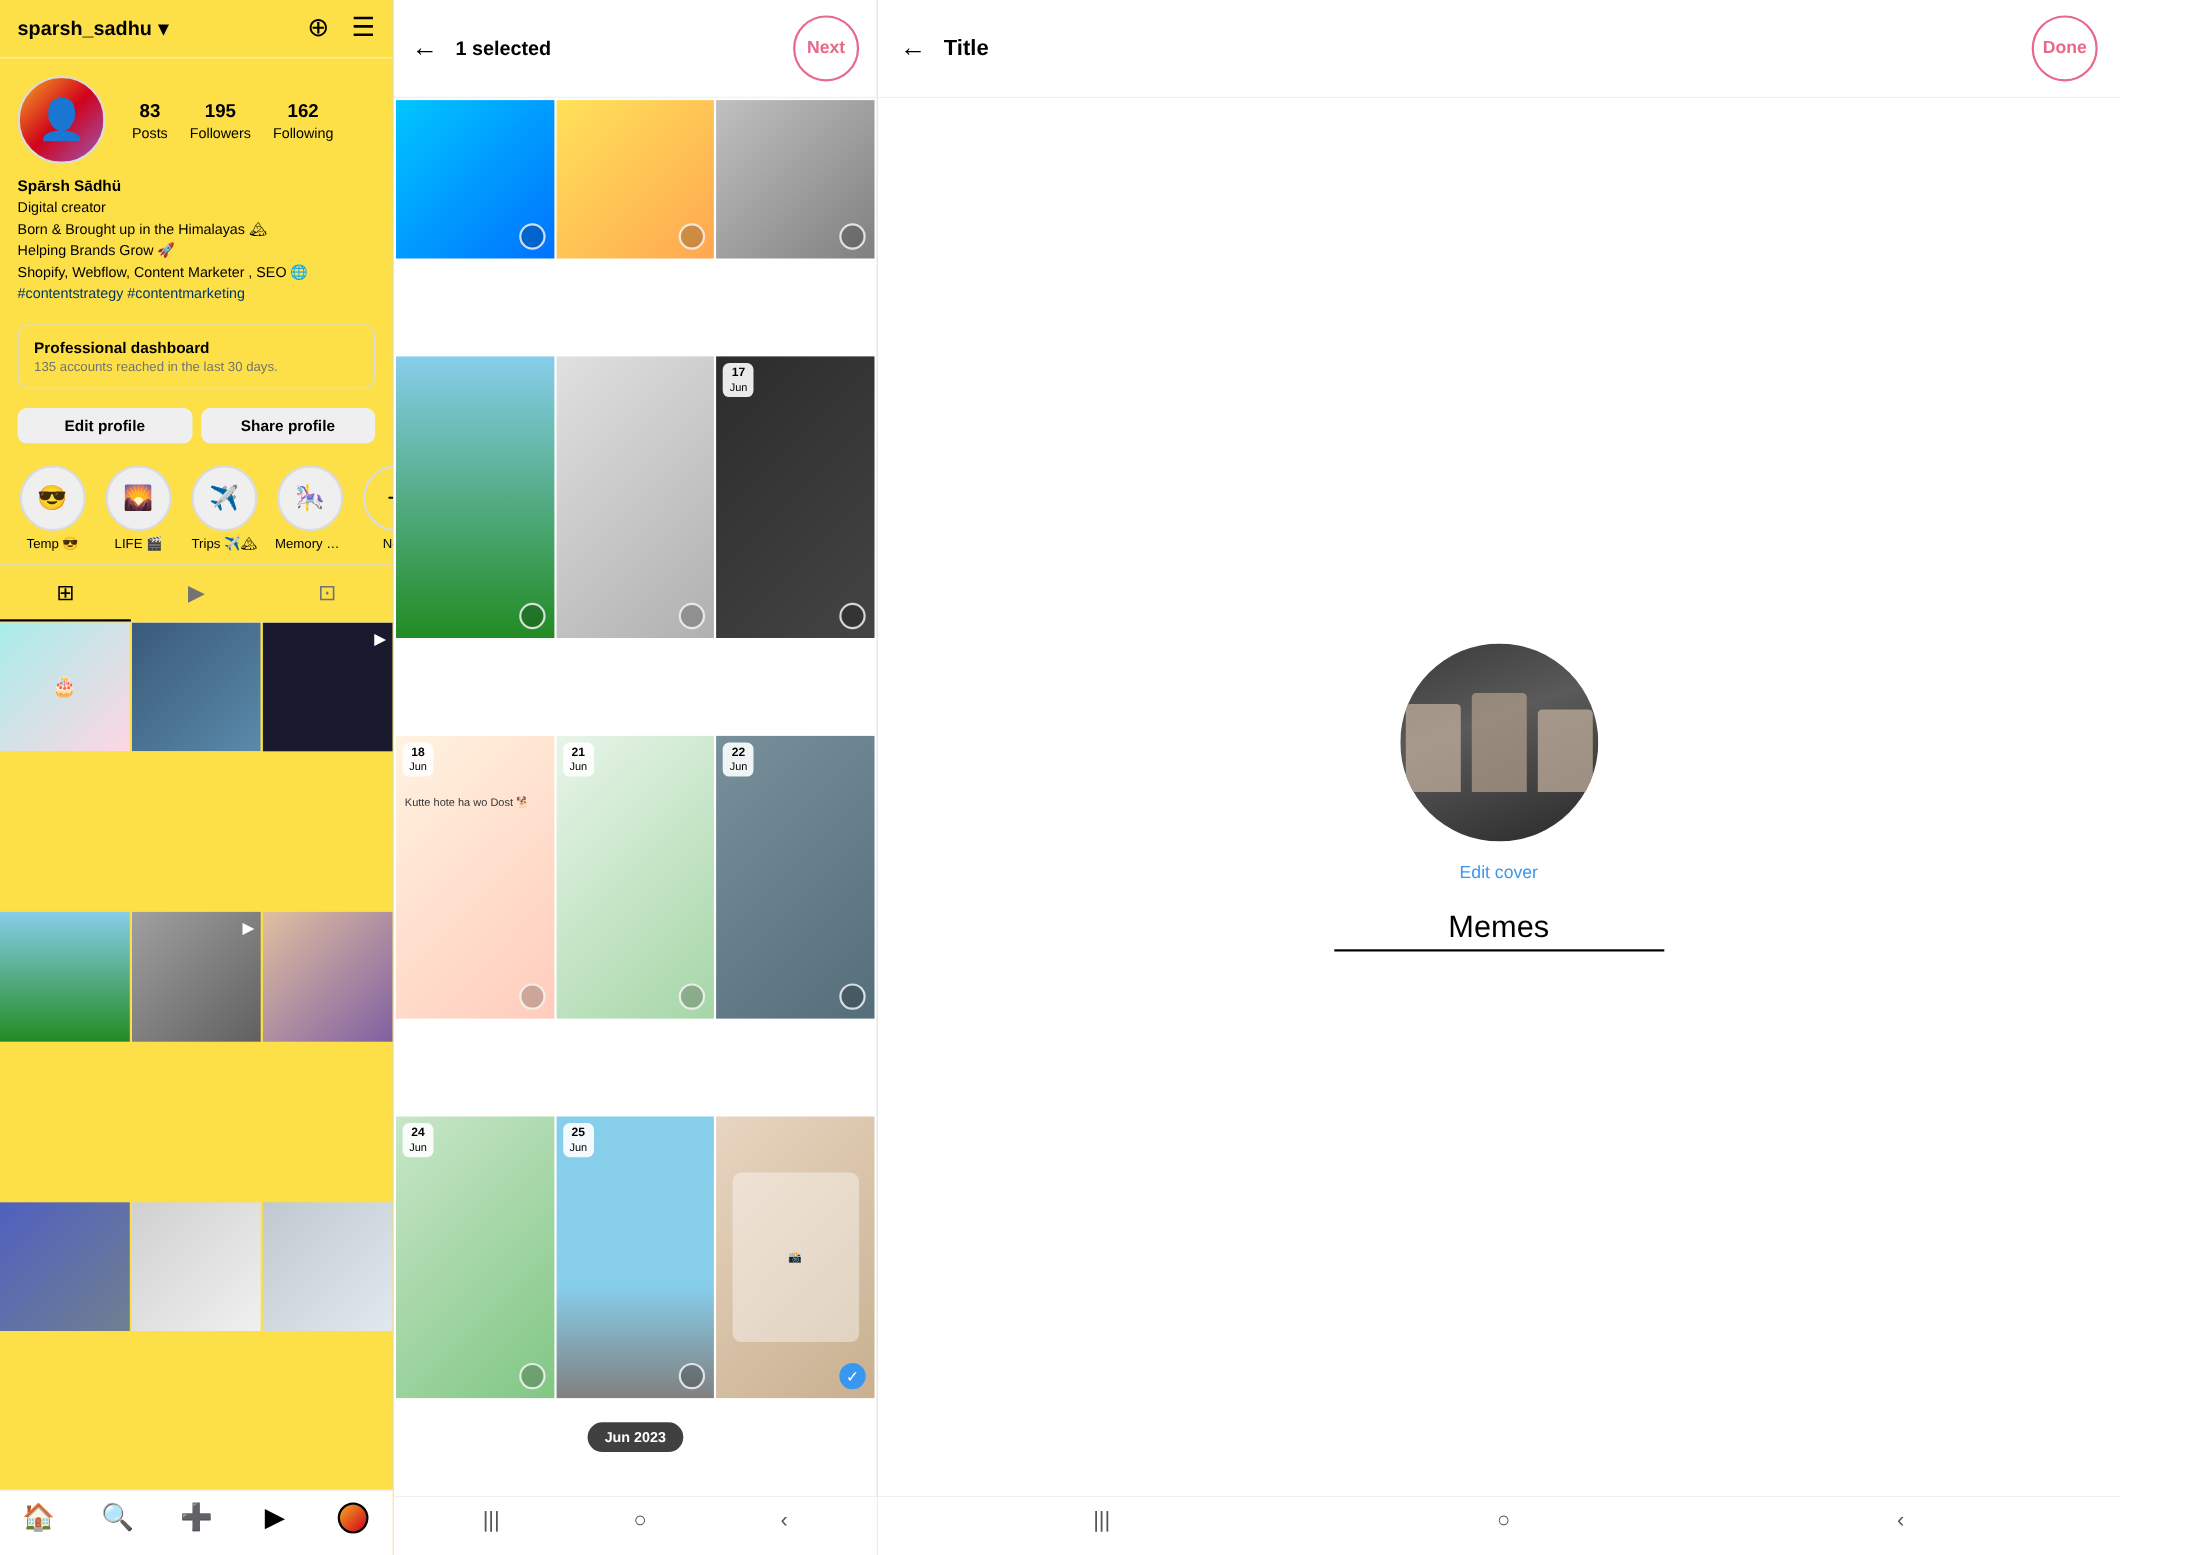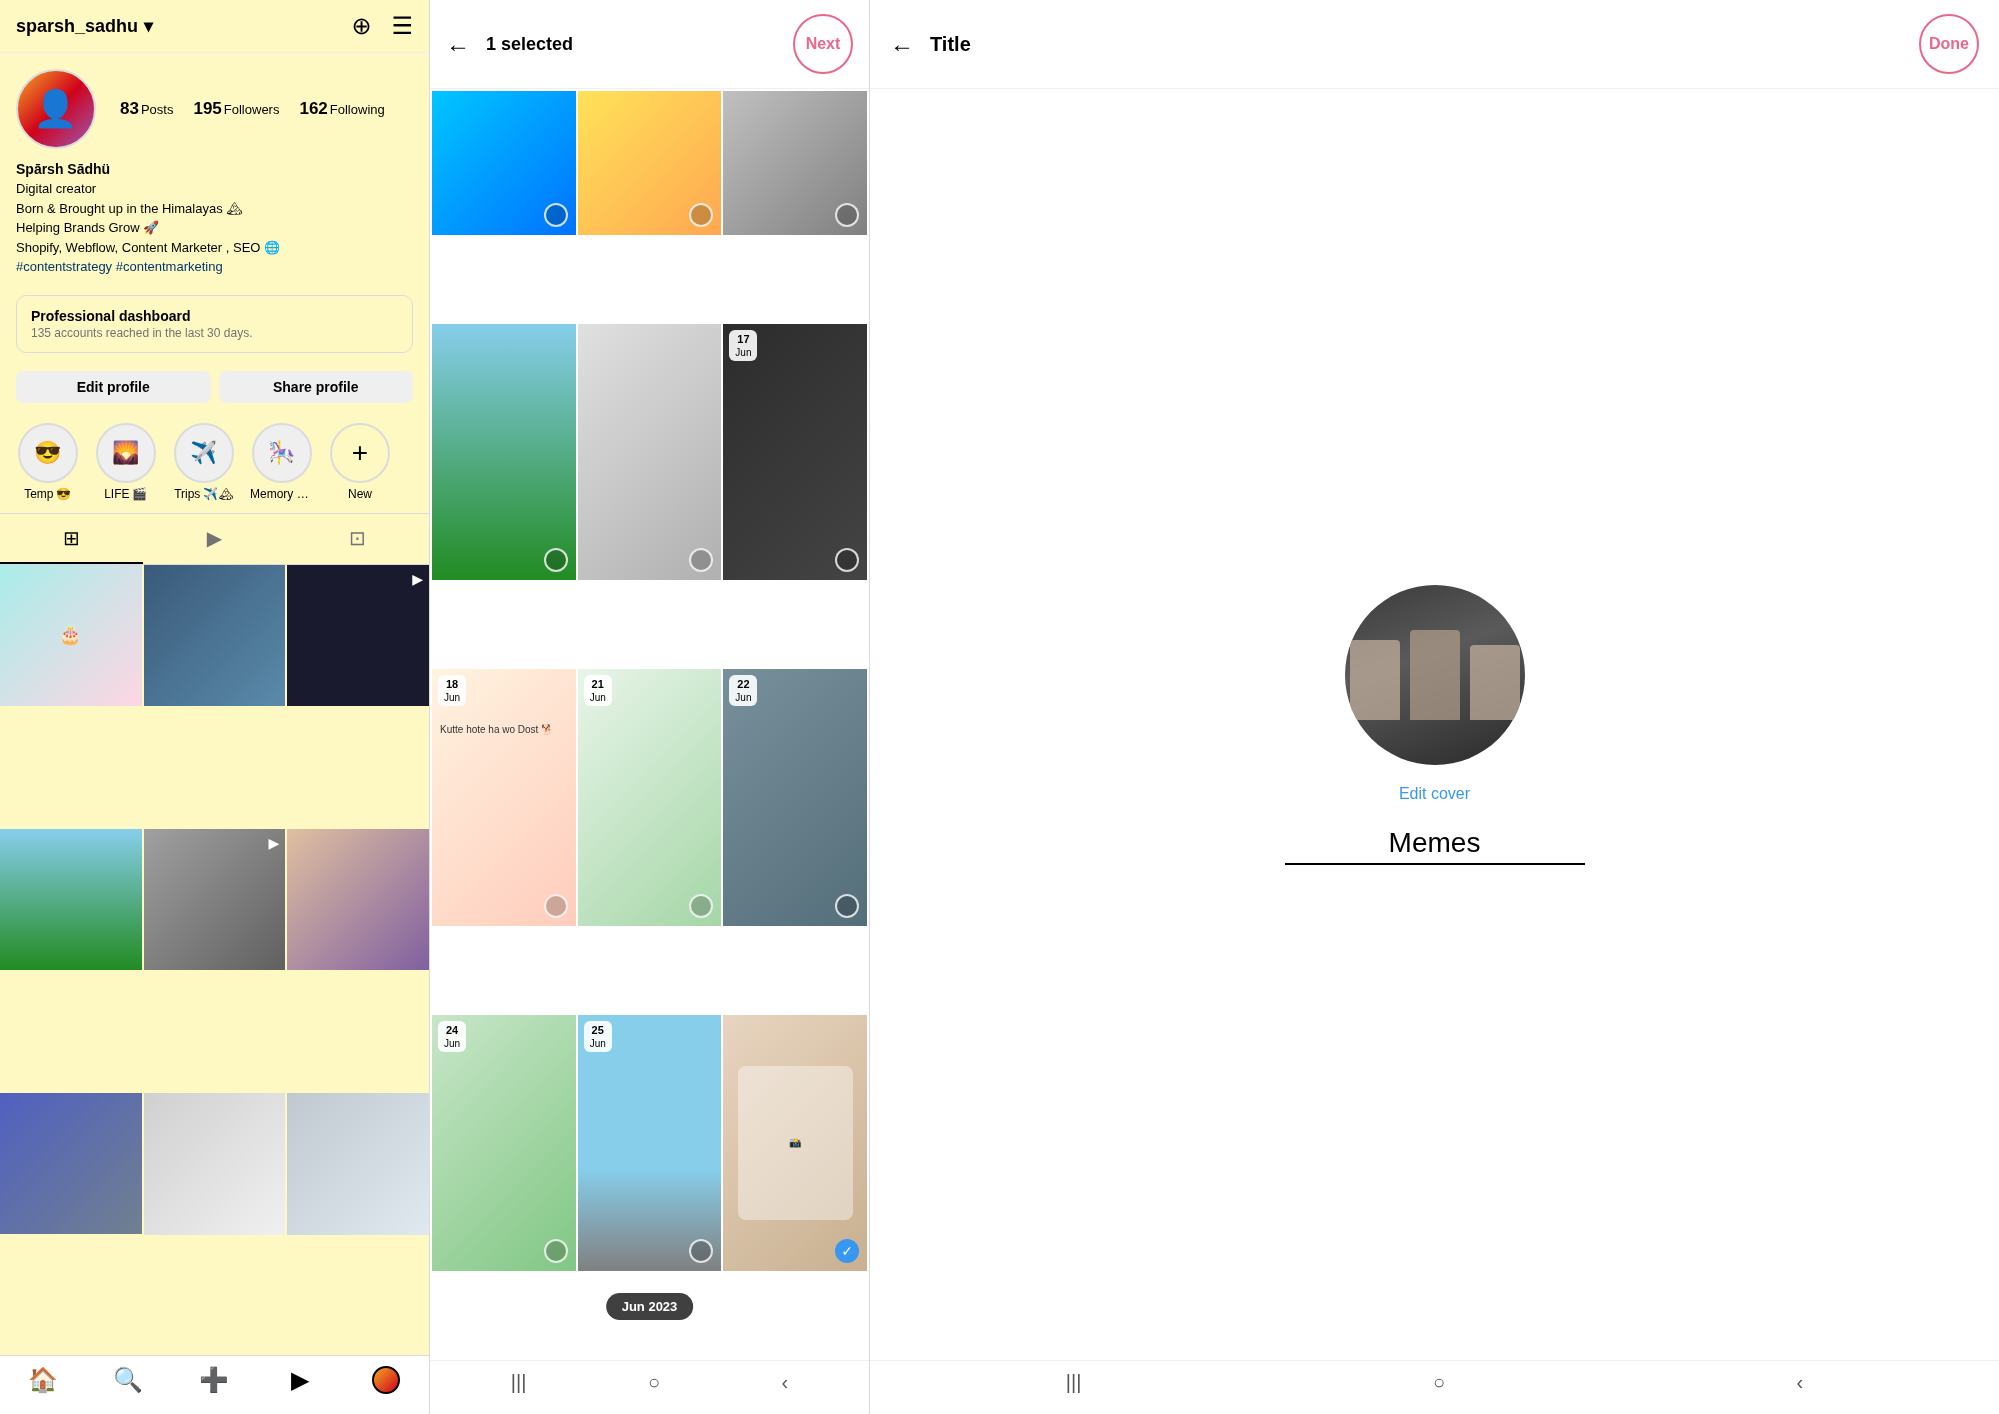--- a/index.html
+++ b/index.html
@@ -7,23 +7,23 @@
       font-family: -apple-system, BlinkMacSystemFont, 'Segoe UI', sans-serif;
       background: #fff;
       display: flex;
       width: 1999px;
       height: 1414px;
       overflow: hidden;
     }
 
     
     .left-panel {
-      width: 430px;
+      width: 358px;
       height: 1414px;
-      background: #fef9c3;
+      background: #fde047;
       border-right: 1px solid #dbdbdb;
       display: flex;
       flex-direction: column;
       flex-shrink: 0;
     }
 
     .top-bar {
       display: flex;
       align-items: center;
       justify-content: space-between;
@@ -74,21 +74,21 @@
       border: 2px solid #dbdbdb;
     }
 
     .stats-row {
       display: flex;
       gap: 20px;
       flex: 1;
     }
     .stat-item {
       display: flex;
-      flex-direction: row;
+      flex-direction: column;
       align-items: center;
       gap: 2px;
     }
     .stat-number {
       font-size: 17px;
       font-weight: 700;
       color: #000;
     }
     .stat-label {
       font-size: 13px;

